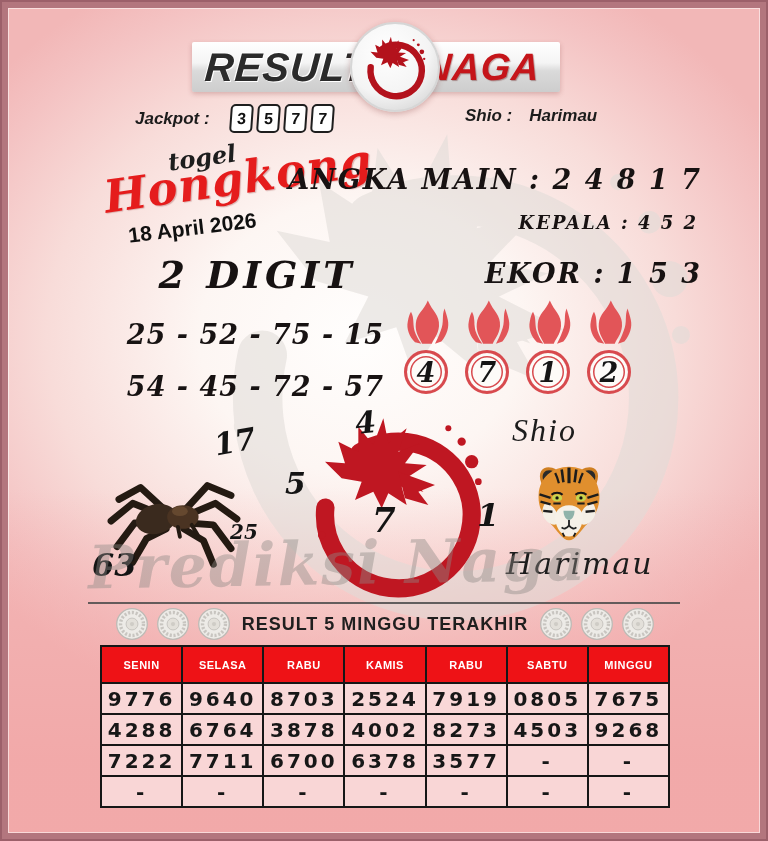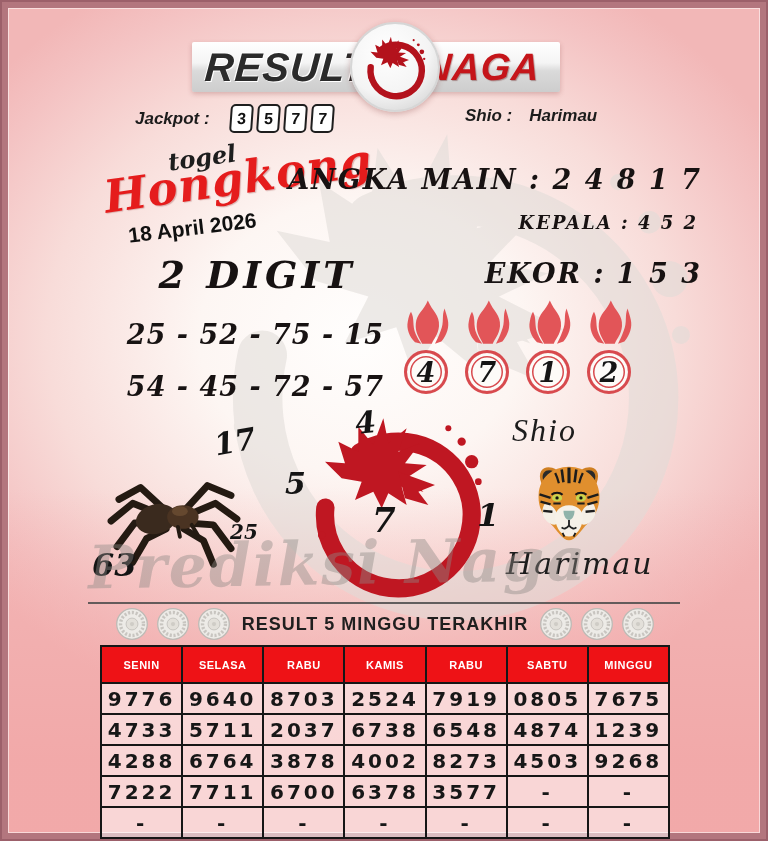--- a/index.html
+++ b/index.html
@@ -344,29 +344,20 @@
         <tr>
           <td>9776</td>
           <td>9640</td>
           <td>8703</td>
           <td>2524</td>
           <td>7919</td>
           <td>0805</td>
           <td>7675</td>
         </tr>
         <tr>
-          <td>4733</td>
-          <td>5711</td>
-          <td>2037</td>
-          <td>6738</td>
-          <td>6548</td>
-          <td>4874</td>
-          <td>1239</td>
-        </tr>
-        <tr>
           <td>4288</td>
           <td>6764</td>
           <td>3878</td>
           <td>4002</td>
           <td>8273</td>
           <td>4503</td>
           <td>9268</td>
         </tr>
         <tr>
           <td>7222</td>

